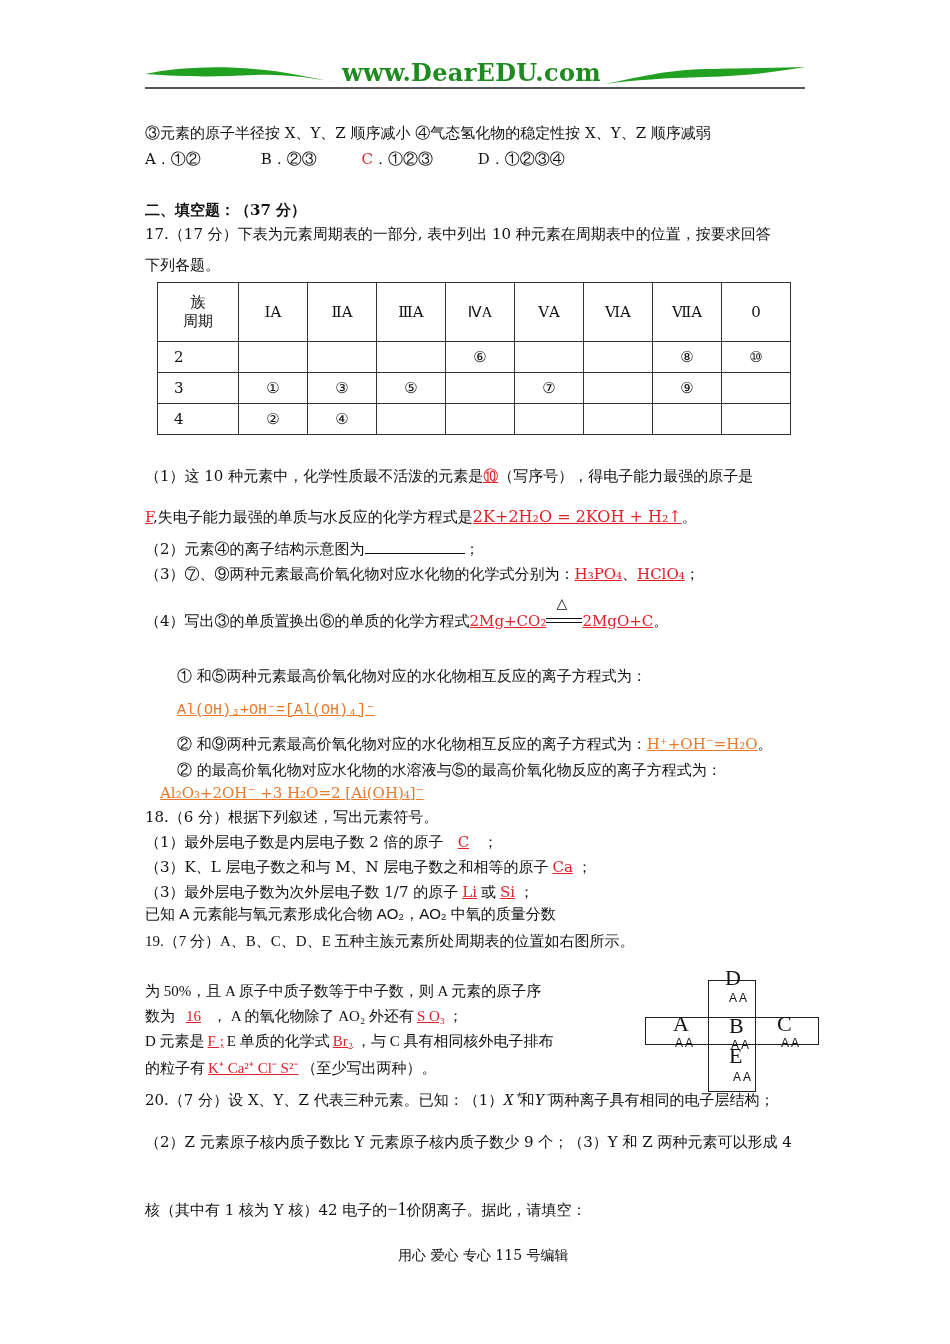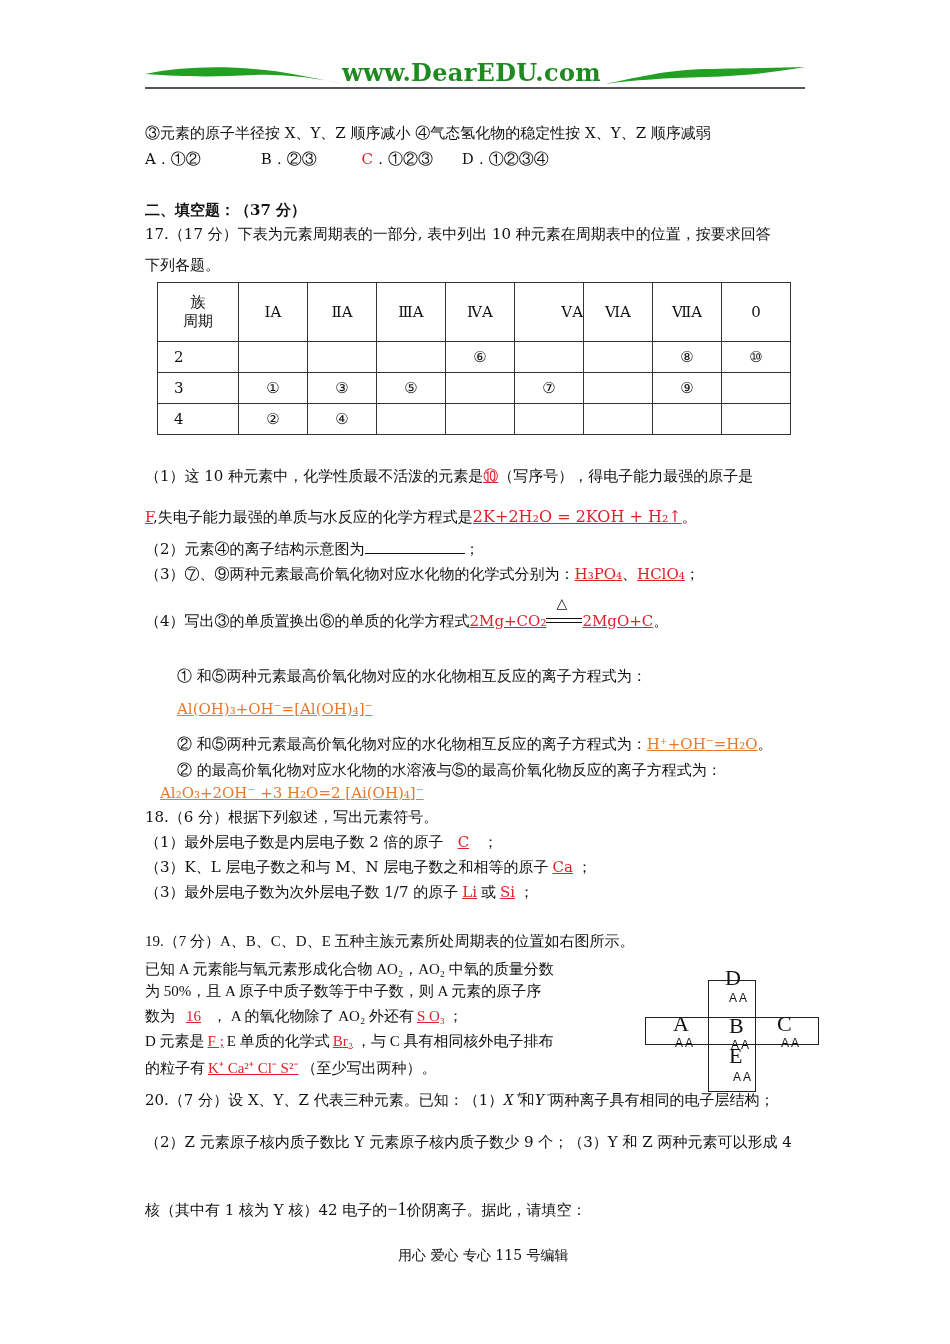--- a/index.html
+++ b/index.html
@@ -34,40 +34,40 @@
     <path d="M0 20 C 30 14, 60 6, 100 5 C 140 4, 170 4, 200 3 C 170 8, 140 12, 100 13 C 60 14, 30 16, 0 20 Z" fill="#22a022"></path>
   </svg>
   <div class="hdr-line"></div>
 </div>
 
 <div class="line" style="top:124px;">③元素的原子半径按 X、Y、Z 顺序减小   ④气态氢化物的稳定性按 X、Y、Z 顺序减弱</div>
 <div class="line" style="top:150px;">
   <span><span>A．</span><span>①②</span></span>
   <span style="margin-left:55px;"><span>B．</span><span>②③</span></span>
   <span style="margin-left:40px;"><span class="red">C</span><span>．①②③</span></span>
-  <span style="margin-left:24px;"><span>D．</span><span>①②③④</span></span>
+  <span style="margin-left:40px;"><span>D．</span><span>①②③④</span></span>
 </div>
 
 <div class="line" style="top:201px;font-weight:bold;">二、填空题：（37 分）</div>
 
 <div class="line" style="top:225px;">17.（17 分）下表为元素周期表的一部分, 表中列出 10 种元素在周期表中的位置，按要求回答</div>
 <div class="line" style="top:256px;">下列各题。</div>
 
 <table class="pt">
   <tbody>
       <tr class="hd">
     <td style="width:80px;">
       <div>族</div>
       <div>周期</div>
     </td>
     <td style="width:68px;">ⅠA</td>
     <td style="width:68px;">ⅡA</td>
     <td style="width:68px;">ⅢA</td>
-    <td style="width:68px;">ⅣA</td>
-    <td style="width:68px;text-align:right;">ⅤA</td>
+    <td style="width:68px;font-family:Liberation Serif, serif;">ⅣA</td>
+    <td style="width:68px;">ⅤA</td>
     <td style="width:68px;">ⅥA</td>
     <td style="width:68px;">ⅦA</td>
     <td style="width:68px;">0</td>
   </tr>
   <tr>
     <td style="text-align:left;padding-left:16px;">2</td>
     <td></td>
     <td></td>
     <td></td>
     <td>⑥</td>
@@ -110,40 +110,40 @@
 <div class="line" style="top:540px;">
   <span>（2）元素④的离子结构示意图为</span><span style="display:inline-block;width:100px;border-bottom:1px solid #111;"></span><span>；</span>
 </div>
 <div class="line" style="top:565px;">
   <span>（3）⑦、⑨两种元素最高价氧化物对应水化物的化学式分别为：</span><span class="red u">H₃PO₄</span><span>、</span><span class="red u">HClO₄</span><span>；</span>
 </div>
 <div class="line" style="top:612px;">
   <span>（4）写出③的单质置换出⑥的单质的化学方程式</span><span class="red u">2Mg+CO₂</span><span style="display:inline-block;position:relative;width:36px;height:14px;vertical-align:middle;"><span style="position:absolute;left:10px;top:-20px;font-size:14px;">△</span><span style="position:absolute;left:0;top:3px;width:36px;border-top:1.5px solid #111;"></span><span style="position:absolute;left:0;top:7px;width:36px;border-top:1.5px solid #111;"></span></span><span class="red u">2MgO+C</span><span>。</span>
 </div>
 <div class="line" style="left:177px;top:667px;">① 和⑤两种元素最高价氧化物对应的水化物相互反应的离子方程式为：</div>
-<div class="line orange u" style="left:177px;top:700px;">Al(OH)₃+OH⁻=[Al(OH)₄]⁻</div>
+<div class="line orange u" style="left:177px;top:700px;font-family:Liberation Mono, monospace;">Al(OH)₃+OH⁻=[Al(OH)₄]⁻</div>
 <div class="line" style="left:177px;top:735px;">
-  <span>② 和⑤两种元素最高价氧化物对应的水化物相互反应的离子方程式为：</span><span class="orange u">H⁺+OH⁻=H₂O</span><span>。</span>
+  <span>② 和⑨两种元素最高价氧化物对应的水化物相互反应的离子方程式为：</span><span class="orange u">H⁺+OH⁻=H₂O</span><span>。</span>
 </div>
 <div class="line" style="left:177px;top:761px;">② 的最高价氧化物对应水化物的水溶液与⑤的最高价氧化物反应的离子方程式为：</div>
 <div class="line orange u" style="left:160px;top:784px;">Al₂O₃+2OH⁻ +3 H₂O=2 [Ai(OH)₄]⁻</div>
 
 <div class="line" style="top:808px;">18.（6 分）根据下列叙述，写出元素符号。</div>
 <div class="line" style="top:833px;">
   <span>（1）最外层电子数是内层电子数 2 倍的原子</span><span class="red u" style="padding:0 14px;">C</span><span>；</span>
 </div>
 <div class="line" style="top:858px;">
   <span>（3）K、L 层电子数之和与 M、N 层电子数之和相等的原子</span><span class="red u" style="padding:0 4px;">Ca</span><span>；</span>
 </div>
 <div class="line" style="top:883px;">
   <span>（3）最外层电子数为次外层电子数 1/7 的原子</span><span class="red u" style="padding:0 4px;">Li</span><span>或</span><span class="red u" style="padding:0 4px;">Si</span><span>；</span>
 </div>
 
 <div class="line" style="top:932px;font-family:'Liberation Serif',serif;">19.（7 分）A、B、C、D、E 五种主族元素所处周期表的位置如右图所示。</div>
-<div class="line" style="top:960px;font-family:Liberation Serif, serif;">已知 A 元素能与氧元素形成化合物 AO₂，AO₂ 中氧的质量分数</div>
+<div class="line" style="top:905px;font-family:Liberation Sans, sans-serif;">已知 A 元素能与氧元素形成化合物 AO₂，AO₂ 中氧的质量分数</div>
 <div class="line" style="top:982px;font-family:'Liberation Serif',serif;">为 50%，且 A 原子中质子数等于中子数，则 A 元素的原子序</div>
 <div class="line" style="top:1007px;font-family:'Liberation Serif',serif;">
   <span>数为</span><span class="red u" style="padding:0 11px;">16</span><span>， A 的氧化物除了 AO₂ 外还有</span><span class="red u" style="padding:0 3px;">S O₃</span><span>；</span>
 </div>
 <div class="line" style="top:1032px;font-family:'Liberation Serif',serif;">
   <span>D 元素是</span><span class="red u" style="padding:0 3px;">F ;</span><span>E 单质的化学式</span><span class="red u" style="padding:0 3px;">Br₂</span><span>，与 C 具有相同核外电子排布</span>
 </div>
 <div class="line" style="top:1057px;font-family:'Liberation Serif',serif;">
   <span>的粒子有</span><span class="red u" style="padding:0 3px;">K⁺ Ca²⁺ Cl⁻ S²⁻</span><span>（至少写出两种）。</span>
 </div>

